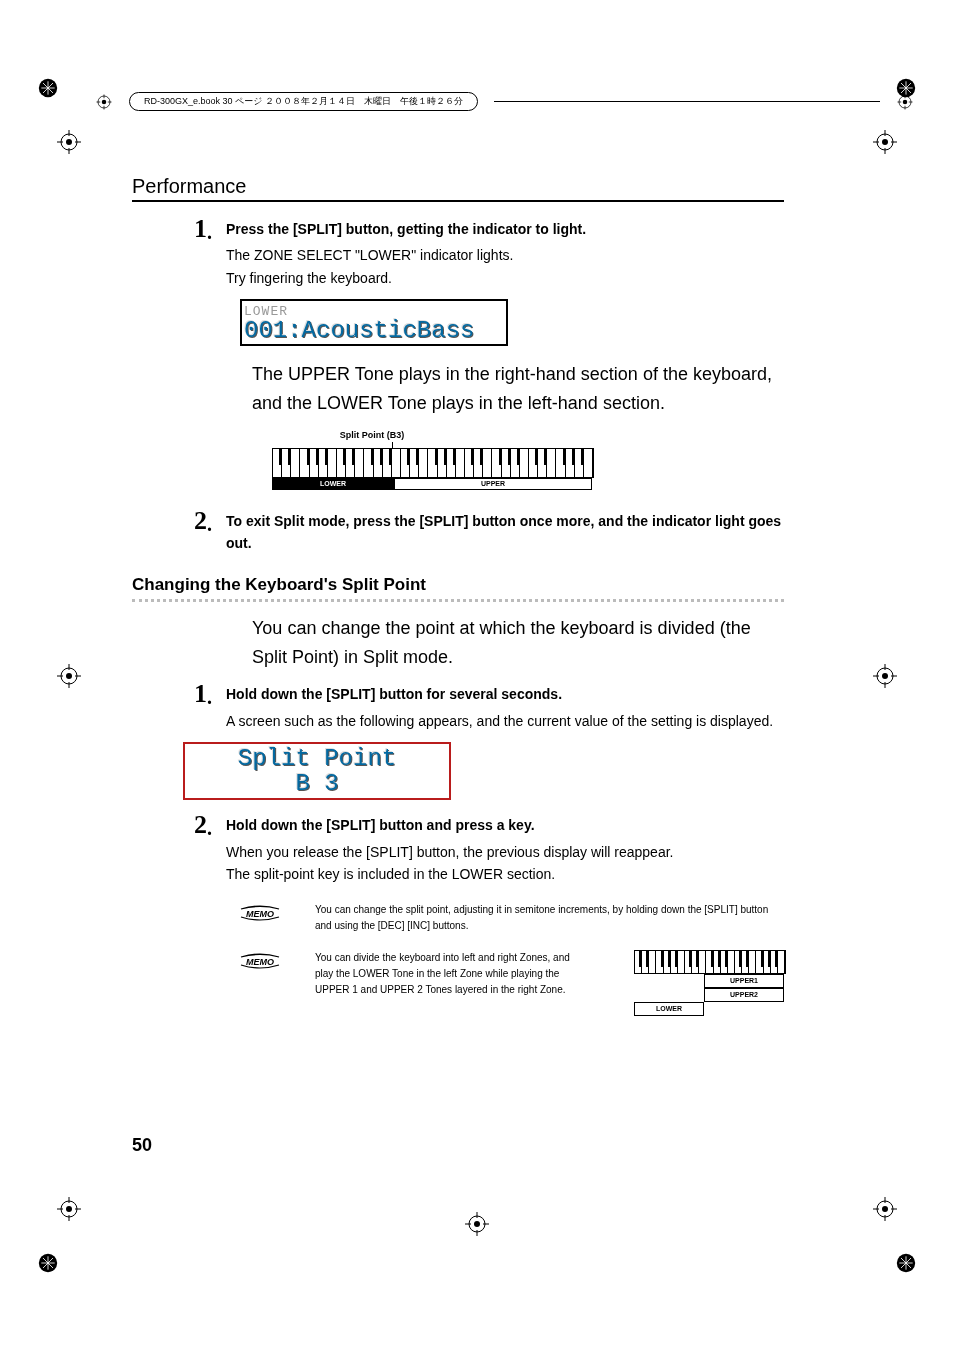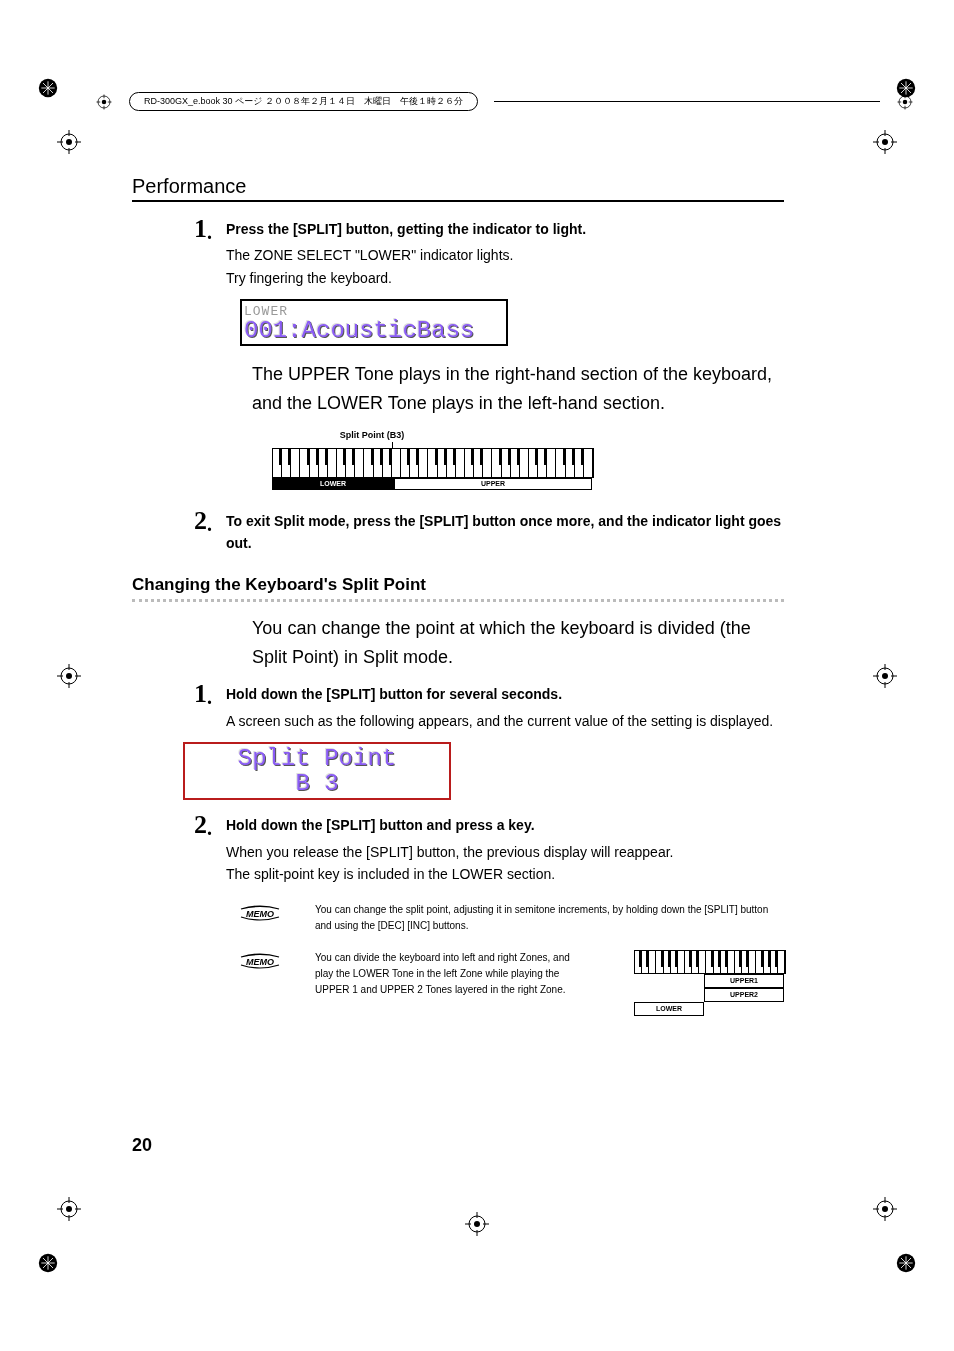--- a/index.html
+++ b/index.html
@@ -101,21 +101,21 @@
     width: 260px;
     margin-left: 108px;
     margin-top: 10px;
     margin-bottom: 14px;
     padding: 4px 2px 1px 2px;
   }
   .lcd-line {
     font-family: "Courier New", monospace;
     font-size: 24px;
     letter-spacing: 0px;
-    color: #8b5cf6;
+    color: #0369a1;
     line-height: 1.05;
     text-shadow: -1px -1px 0 #ddd, 1px 1px 0 #555;
     white-space: pre;
   }
   .lcd-top {
     font-family: "Courier New", monospace;
     font-size: 13px;
     color: #999;
     letter-spacing: 1px;
     line-height: 1;
@@ -499,13 +499,13 @@
         </div>
         <div class="row">
           <div class="cell" style="width:68px;">LOWER</div>
         </div>
       </div>
     </div>
   </div>
 
 </div>
 
-<div class="page-num">20</div>
+<div class="page-num">50</div>
 
 </body></html>

